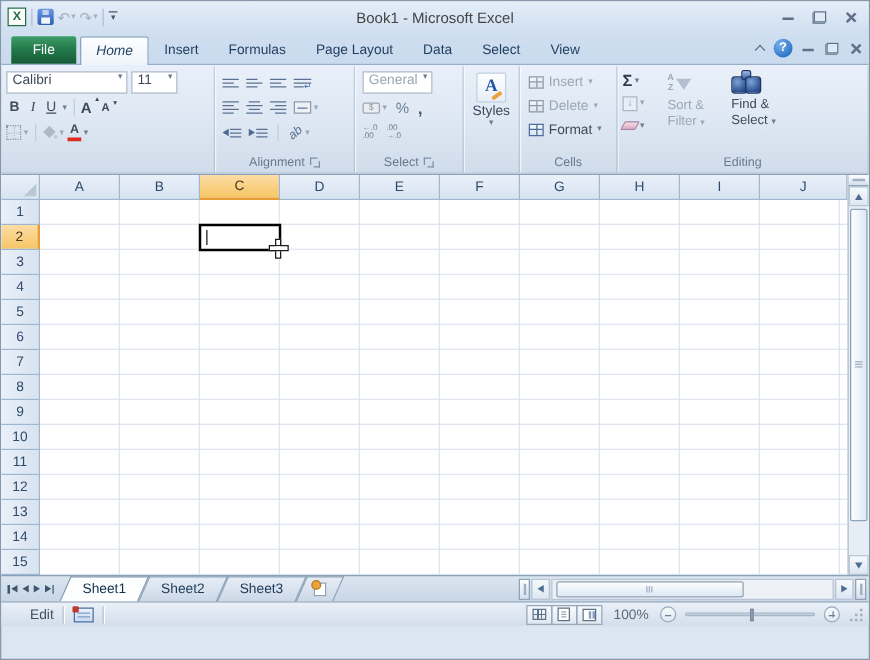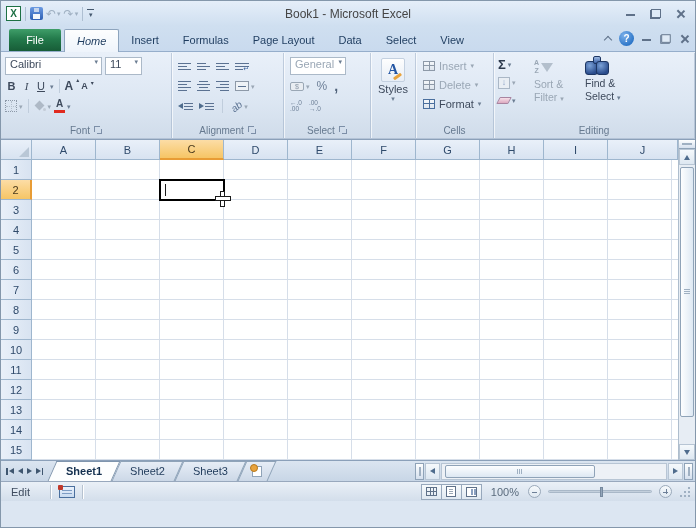--- a/index.html
+++ b/index.html
@@ -219,38 +219,38 @@
   .sheetbar { height:21px; display:flex; align-items:stretch; background:linear-gradient(#dbe5f0,#c8d6e6); border-top:1px solid #8ba0b9; }
   .tnav { display:flex; align-items:center; gap:4px; padding:0 5px; }
   .navb { display:flex; align-items:center; gap:1px; }
   .navb .bar { width:1.5px; height:7px; background:#3f566f; }
   .navb .t-lf,.navb .t-rt { border-top-width:3.5px; border-bottom-width:3.5px; }
   .navb .t-lf { border-right-color:#3f566f; } .navb .t-rt { border-left-color:#3f566f; }
   .stabs { display:flex; align-items:stretch; margin-left:4px; }
   .stab { position:relative; padding:0 14px; display:flex; align-items:center; color:#1f3a5a; }
   .stab::before { content:''; position:absolute; inset:0; background:linear-gradient(#e6edf6,#ccd8e7); border:1px solid #8fa3b8; border-bottom:none; transform:skewX(-24deg); }
   .stab span { position:relative; z-index:1; }
-  .stab.active { font-weight:bold; color:#14304f; z-index:2; }
+  .stab.active { font-weight:normal; color:#14304f; z-index:2; }
   .stab.active::before { background:#fdfefe; border-color:#7f95ad; }
   .ins-tab { position:relative; width:30px; display:flex; align-items:center; justify-content:center; }
   .ins-tab::before { content:''; position:absolute; inset:0; background:linear-gradient(#e6edf6,#ccd8e7); border:1px solid #8fa3b8; border-bottom:none; transform:skewX(-24deg); }
   .sheet-ico { position:relative; z-index:1; width:10px; height:11px; background:#fff; border:1px solid #8fa3b8; }
   .sheet-ico::before { content:''; position:absolute; left:-3px; top:-3px; width:6px; height:6px; background:#e8a33d; border-radius:50%; border:1px solid #b8791c; }
   .hscroll { margin-left:auto; display:flex; align-items:center; padding-right:2px; gap:1px; }
   .hsplit { width:9px; height:17px; background:linear-gradient(#fdfefe,#d5e0ee); border:1px solid #8fa3b8; position:relative; }
   .hsplit::after { content:''; position:absolute; top:3px; bottom:3px; left:3px; border-left:2px solid #9fb0c2; }
   .hbtn { width:15px; height:17px; display:flex; align-items:center; justify-content:center; background:linear-gradient(#f5f9fc,#dde7f1); border:1px solid #b7c5d4; }
   .htrack { width:226px; height:17px; background:#edf1f6; border:1px solid #b7c5d4; position:relative; }
   .hthumb { position:absolute; left:3px; top:1px; width:150px; height:13px; background:linear-gradient(#fdfeff,#dde8f3); border:1px solid #8fa3b8; border-radius:2px; }
   .hthumb::after { content:''; position:absolute; top:3px; bottom:3px; left:50%; margin-left:-3px; width:1px; background:#9fb0c2; box-shadow:2px 0 0 #9fb0c2, 4px 0 0 #9fb0c2; }
 
   
   .statusbar { height:20px; display:flex; align-items:center; background:linear-gradient(#eaf0f7,#d3deeb); border-top:1px solid #98a8bd; padding:0 4px; gap:7px; color:#3f4c5f; }
   .sb-sep { width:2px; height:14px; border-left:1px solid #b6c2d0; border-right:1px solid #fff; }
-  .mode-lbl { padding-left:6px; width:38px; }
+  .mode-lbl { padding-left:6px; width:38px;text-align:right; }
   .macro-ico { width:16px; height:12px; border:1px solid #4a6f9e; background:linear-gradient(#eaf2fc,#c8daf0); position:relative; }
   .macro-ico::before { content:''; position:absolute; left:-2px; top:-2px; width:5px; height:5px; background:#c0392b; border-radius:1px; }
   .macro-ico::after { content:''; position:absolute; left:2px; top:3px; right:2px; border-top:1px solid #7d9cc4; box-shadow:0 3px 0 #7d9cc4; }
   .sb-fill { flex:1; }
   .views { display:flex; }
   .vbtn { width:21px; height:16px; display:flex; align-items:center; justify-content:center; border:1px solid #97a8bc; margin-left:-1px; background:linear-gradient(#f7fafc,#dfe8f1); }
   .ic-grid { width:11px; height:9px; border:1px solid #5f7189;
     background-image:linear-gradient(to right,transparent 3px,#5f7189 3px,#5f7189 4px,transparent 4px,transparent 6px,#5f7189 6px,#5f7189 7px,transparent 7px),linear-gradient(to bottom,transparent 3px,#5f7189 3px,#5f7189 4px,transparent 4px); }
   .ic-page { width:10px; height:11px; border:1px solid #5f7189; background:#fff; position:relative; }
   .ic-page::after { content:''; position:absolute; left:2px; right:2px; top:2px; border-top:1px solid #9aa7b5; box-shadow:0 2px 0 #9aa7b5, 0 4px 0 #9aa7b5; }
@@ -368,24 +368,20 @@
             </span>
           <span class="mini-row">
               <span class="fcolor">
                 <span class="a">A</span>
                 <span class="bar"></span>
               </span>
               <span class="dd">▾</span>
             </span>
         </div>
       </div>
-      <div class="rg-foot">
-          <span>Font</span>
-          <span class="launcher"></span>
-        </div>
     </div>
 
     <div class="rgroup g-align">
       <div class="rg-body">
         <div class="arow">
           <span class="lns">
               <i class="w100"></i>
               <i class="w70"></i>
               <i class="w100"></i>
             </span>

